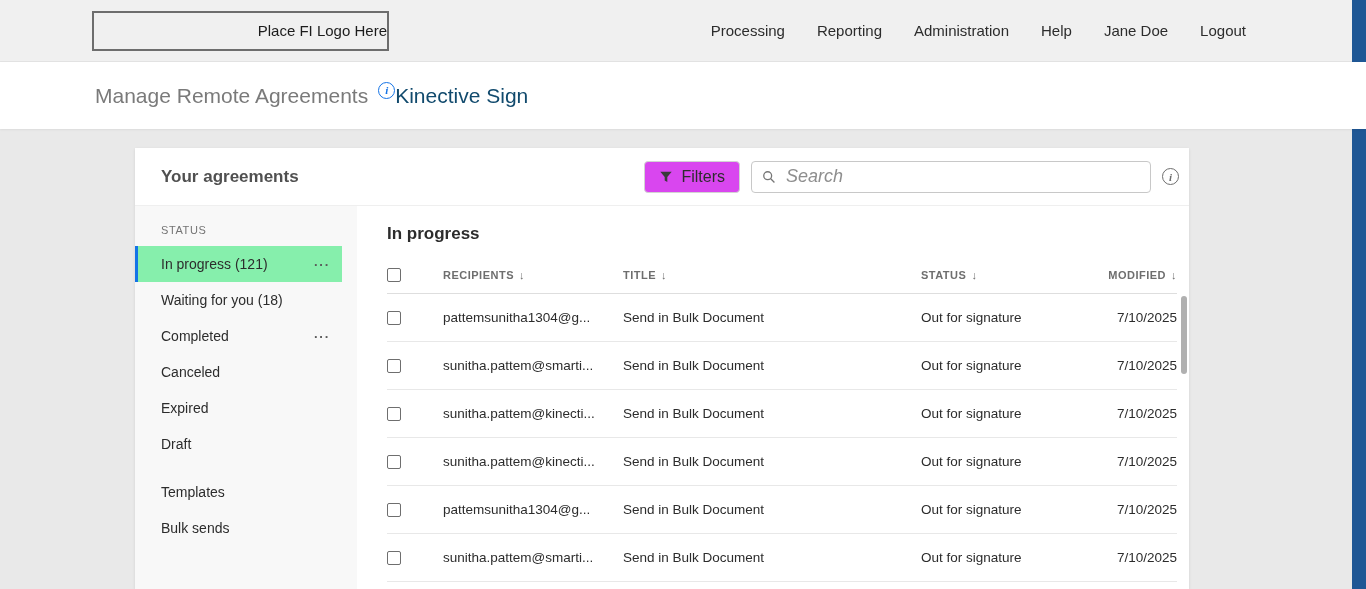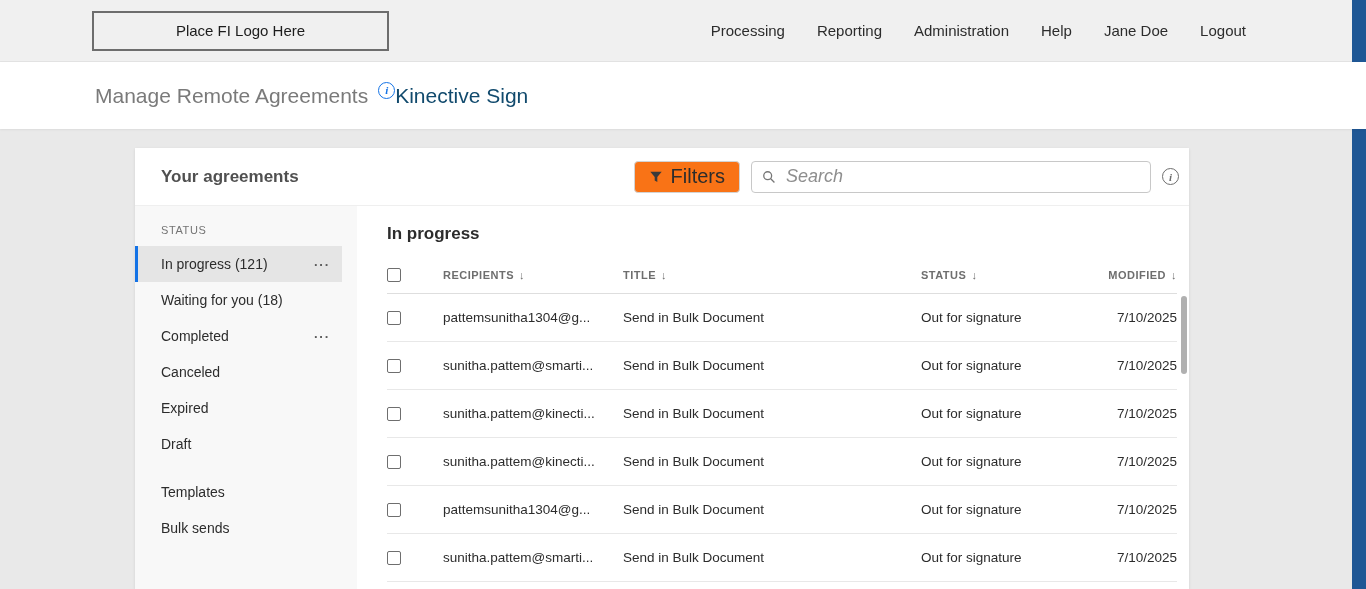--- a/index.html
+++ b/index.html
@@ -11,21 +11,21 @@
   }
 
   
   .topbar {
     height: 62px; background: #f0f0f0; display: flex; align-items: center;
     border-bottom: 1px solid #e3e3e3;
   }
   .logo-box {
     margin-left: 92px; width: 297px; height: 40px;
     border: 2px solid #6d6d6d; background: #f0f0f0;
-    display: flex; align-items: center; justify-content: center;
+    display: flex; align-items: center; justify-content: flex-end;
     font-size: 15px; color: #1c1c1c;
   }
   .top-nav { margin-left: auto; padding-right: 120px; display: flex; gap: 32px; }
   .top-nav span { font-size: 15px; color: #2c2c2c; cursor: pointer; white-space: nowrap; }
 
   
   .page-header {
     height: 67px; background: #ffffff;
     display: flex; align-items: center; justify-content: flex-start;
     padding: 0 120px 0 95px;
@@ -52,22 +52,22 @@
     background: #ffffff; box-shadow: 0 1px 3px rgba(0,0,0,0.10);
     display: flex; flex-direction: column; overflow: hidden;
   }
   .card-header {
     height: 57px; flex: 0 0 57px; display: flex; align-items: center;
     padding: 0 10px 0 26px;
   }
   .card-title { font-size: 17px; font-weight: 700; color: #505050; margin: 0; }
   .header-controls { margin-left: auto; display: flex; align-items: center; gap: 11px; }
   .filters-btn {
-    height: 32px; padding: 0 14px; background: #f97316; border: 1px solid #d3d3d3;
-    border-radius: 4px; font-size: 20px; color: #2c2c2c; cursor: pointer;
+    height: 32px; padding: 0 14px; background: #d946ef; border: 1px solid #d3d3d3;
+    border-radius: 4px; font-size: 16px; color: #2c2c2c; cursor: pointer;
     display: flex; align-items: center; gap: 8px;
     font-family: "Liberation Sans", sans-serif;
   }
   .search-box {
     width: 400px; height: 32px; border: 1px solid #c8c8c8; border-radius: 4px;
     display: flex; align-items: center; gap: 8px; padding: 0 10px; background: #fff;
   }
   .search-box input {
     border: none; outline: none; flex: 1; font-size: 18px; color: #2c2c2c;
     font-family: "Liberation Sans", sans-serif; background: transparent;
@@ -81,21 +81,21 @@
   .sb-section-label {
     font-size: 11px; color: #747474; letter-spacing: 0.6px;
     padding: 4px 0 10px 26px;
   }
   .sb-item {
     height: 36px; display: flex; align-items: center;
     padding-left: 23px; padding-right: 12px; margin-right: 15px;
     border-left: 3px solid transparent;
     font-size: 14px; color: #2c2c2c; cursor: pointer;
   }
-  .sb-item.selected { background: #e5e5e5; border-left-color: #1473e6; }
+  .sb-item.selected { background: #86efac; border-left-color: #1473e6; }
   .sb-label { flex: 1; white-space: nowrap; overflow: hidden; }
   .sb-menu {
     color: #5a5a5a; font-weight: 700; font-size: 13px; letter-spacing: 1px;
     cursor: pointer; padding-left: 6px;
   }
   .sb-extra { margin-top: 12px; }
 
   
   .table-area { flex: 1; padding: 18px 12px 0 30px; position: relative; min-width: 0; }
   .table-heading { font-size: 17px; font-weight: 700; color: #2c2c2c; margin: 0 0 12px 0; }

